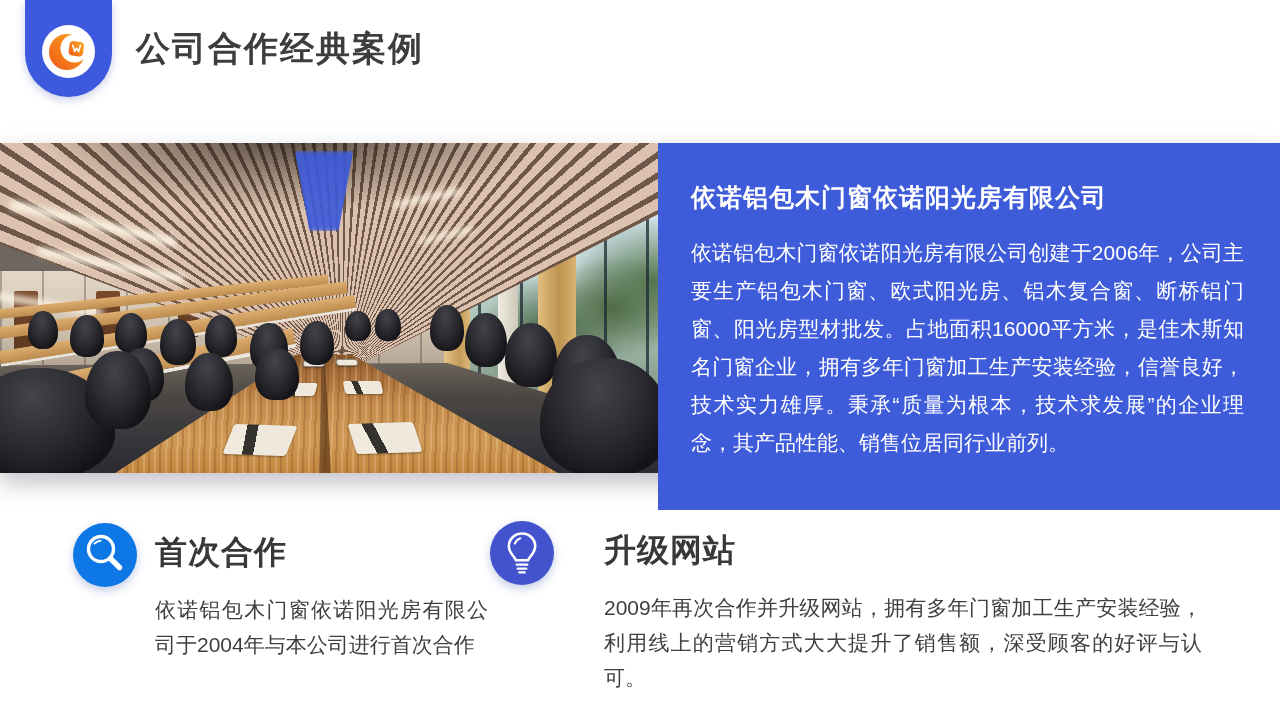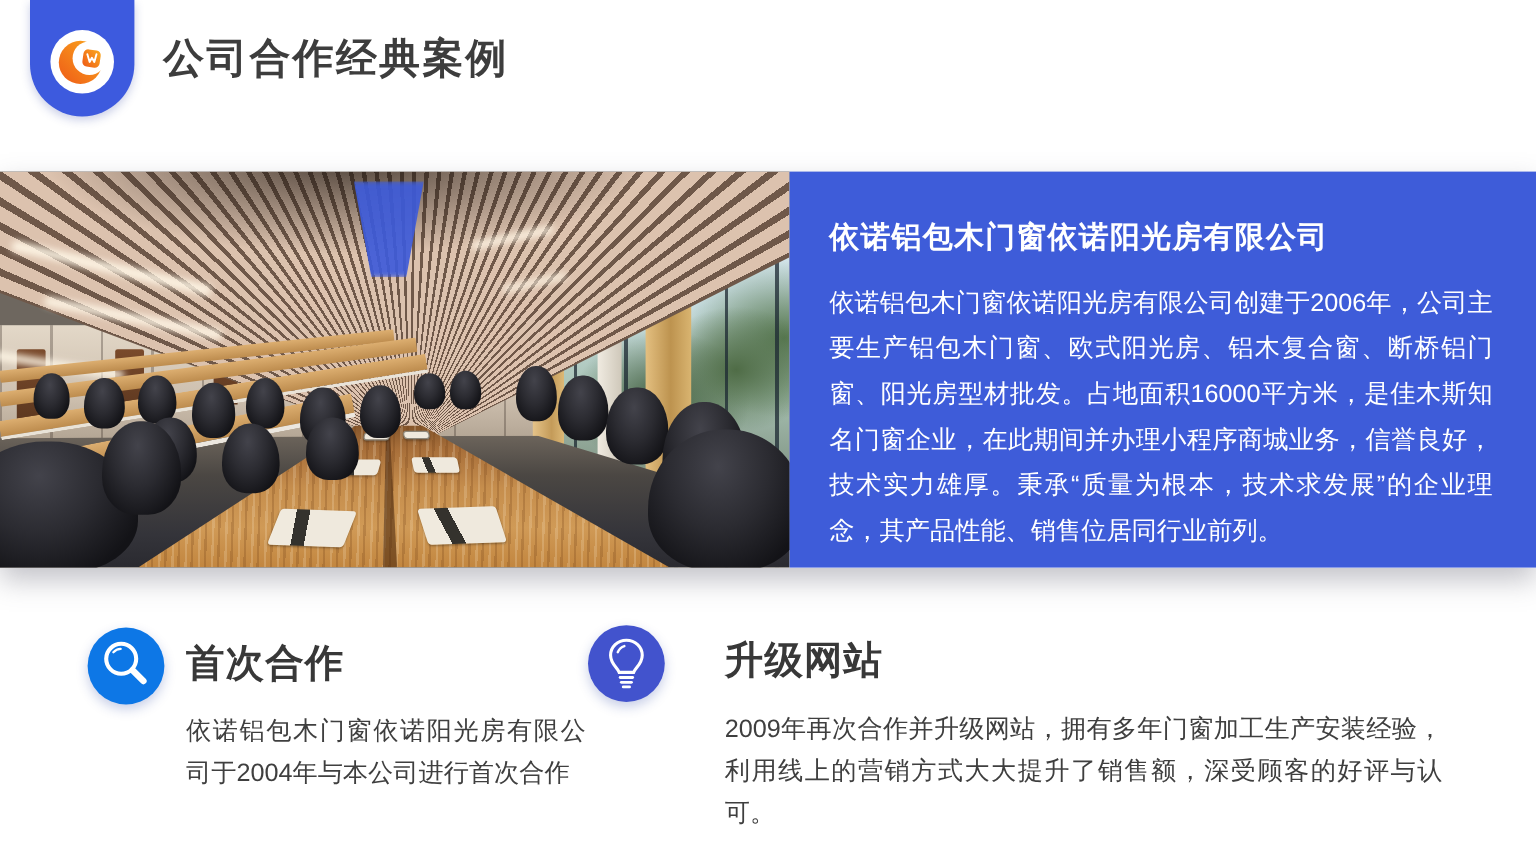--- a/index.html
+++ b/index.html
@@ -88,21 +88,21 @@
     background:rgba(66,33,9,.55);
   }
   .ph-hatch { background:linear-gradient(78deg,#f0eade 0 28%,#34322d 28% 44%,#efe9dd 44% 100%);
     border-radius:3px; box-shadow:0 1px 2px rgba(0,0,0,.35); }
   .ph-hatch.small { background:#efe9dd; border:1px solid #8d887c; }
   .chair { position:absolute;
     background:radial-gradient(ellipse at 45% 26%, #43434b 0%, #2b2b31 42%, #131317 78%);
     border-radius:48% 48% 42% 42% / 56% 56% 40% 40%;
   }
   .panel {
-    position:absolute; left:658px; top:0; width:622px; height:330px;
+    position:absolute; left:658px; top:0; width:622px; height:367px;
     background:#3e5cd9; padding:30px 36px 0 33px;
   }
   .panel h2 { color:#fff; font-size:25px; font-weight:700; letter-spacing:1px; margin:8px 0 20px; }
   .panel p  { color:#fff; font-size:21px; line-height:38px; text-align:justify; }
   
   .feature-icon { position:absolute; width:64px; height:64px; border-radius:50%;
     box-shadow:0 4px 10px rgba(30,60,160,.25); }
   .feature-icon svg { position:absolute; left:0; top:0; }
   .icon-search { left:73px; top:523px; background:#0d77e6; }
   .icon-bulb   { left:490px; top:521px; background:#4253cd; }
@@ -183,21 +183,21 @@
     <div class="chair" style="left:465px; top:170px; width:42px;  height:54px;"></div>
     <div class="chair" style="left:505px; top:180px; width:52px;  height:64px;"></div>
     <div class="chair" style="left:552px; top:192px; width:70px;  height:88px;"></div>
     <div class="chair" style="left:540px; top:215px; width:130px; height:118px;"></div>
     <div class="chair" style="left:-35px; top:225px; width:150px; height:110px;"></div>
     <div class="chair" style="left:85px;  top:208px; width:66px;  height:78px;"></div>
   </div>
 
   <div class="panel">
     <h2>依诺铝包木门窗依诺阳光房有限公司</h2>
-    <p>依诺铝包木门窗依诺阳光房有限公司创建于2006年，公司主要生产铝包木门窗、欧式阳光房、铝木复合窗、断桥铝门窗、阳光房型材批发。占地面积16000平方米，是佳木斯知名门窗企业，在此期间并办理小程序商城业务，信誉良好，技术实力雄厚。秉承“质量为根本，技术求发展”的企业理念，其产品性能、销售位居同行业前列。</p>
+    <p>依诺铝包木门窗依诺阳光房有限公司创建于2006年，公司主要生产铝包木门窗、欧式阳光房、铝木复合窗、断桥铝门窗、阳光房型材批发。占地面积16000平方米，是佳木斯知名门窗企业，拥有多年门窗加工生产安装经验，信誉良好，技术实力雄厚。秉承“质量为根本，技术求发展”的企业理念，其产品性能、销售位居同行业前列。</p>
   </div>
 </div>
 
 <div class="feature-icon icon-search">
   <svg width="64" height="64" viewBox="0 0 64 64">
     <circle cx="28" cy="26" r="12.5" fill="none" stroke="#ffffff" stroke-width="3.4"></circle>
     <path d="M21.5 20.5 a9 9 0 0 1 6 -2.8" fill="none" stroke="#ffffff" stroke-width="2" stroke-linecap="round"></path>
     <line x1="37.5" y1="35.5" x2="46.5" y2="44.5" stroke="#ffffff" stroke-width="5.4" stroke-linecap="round"></line>
   </svg>
 </div>

